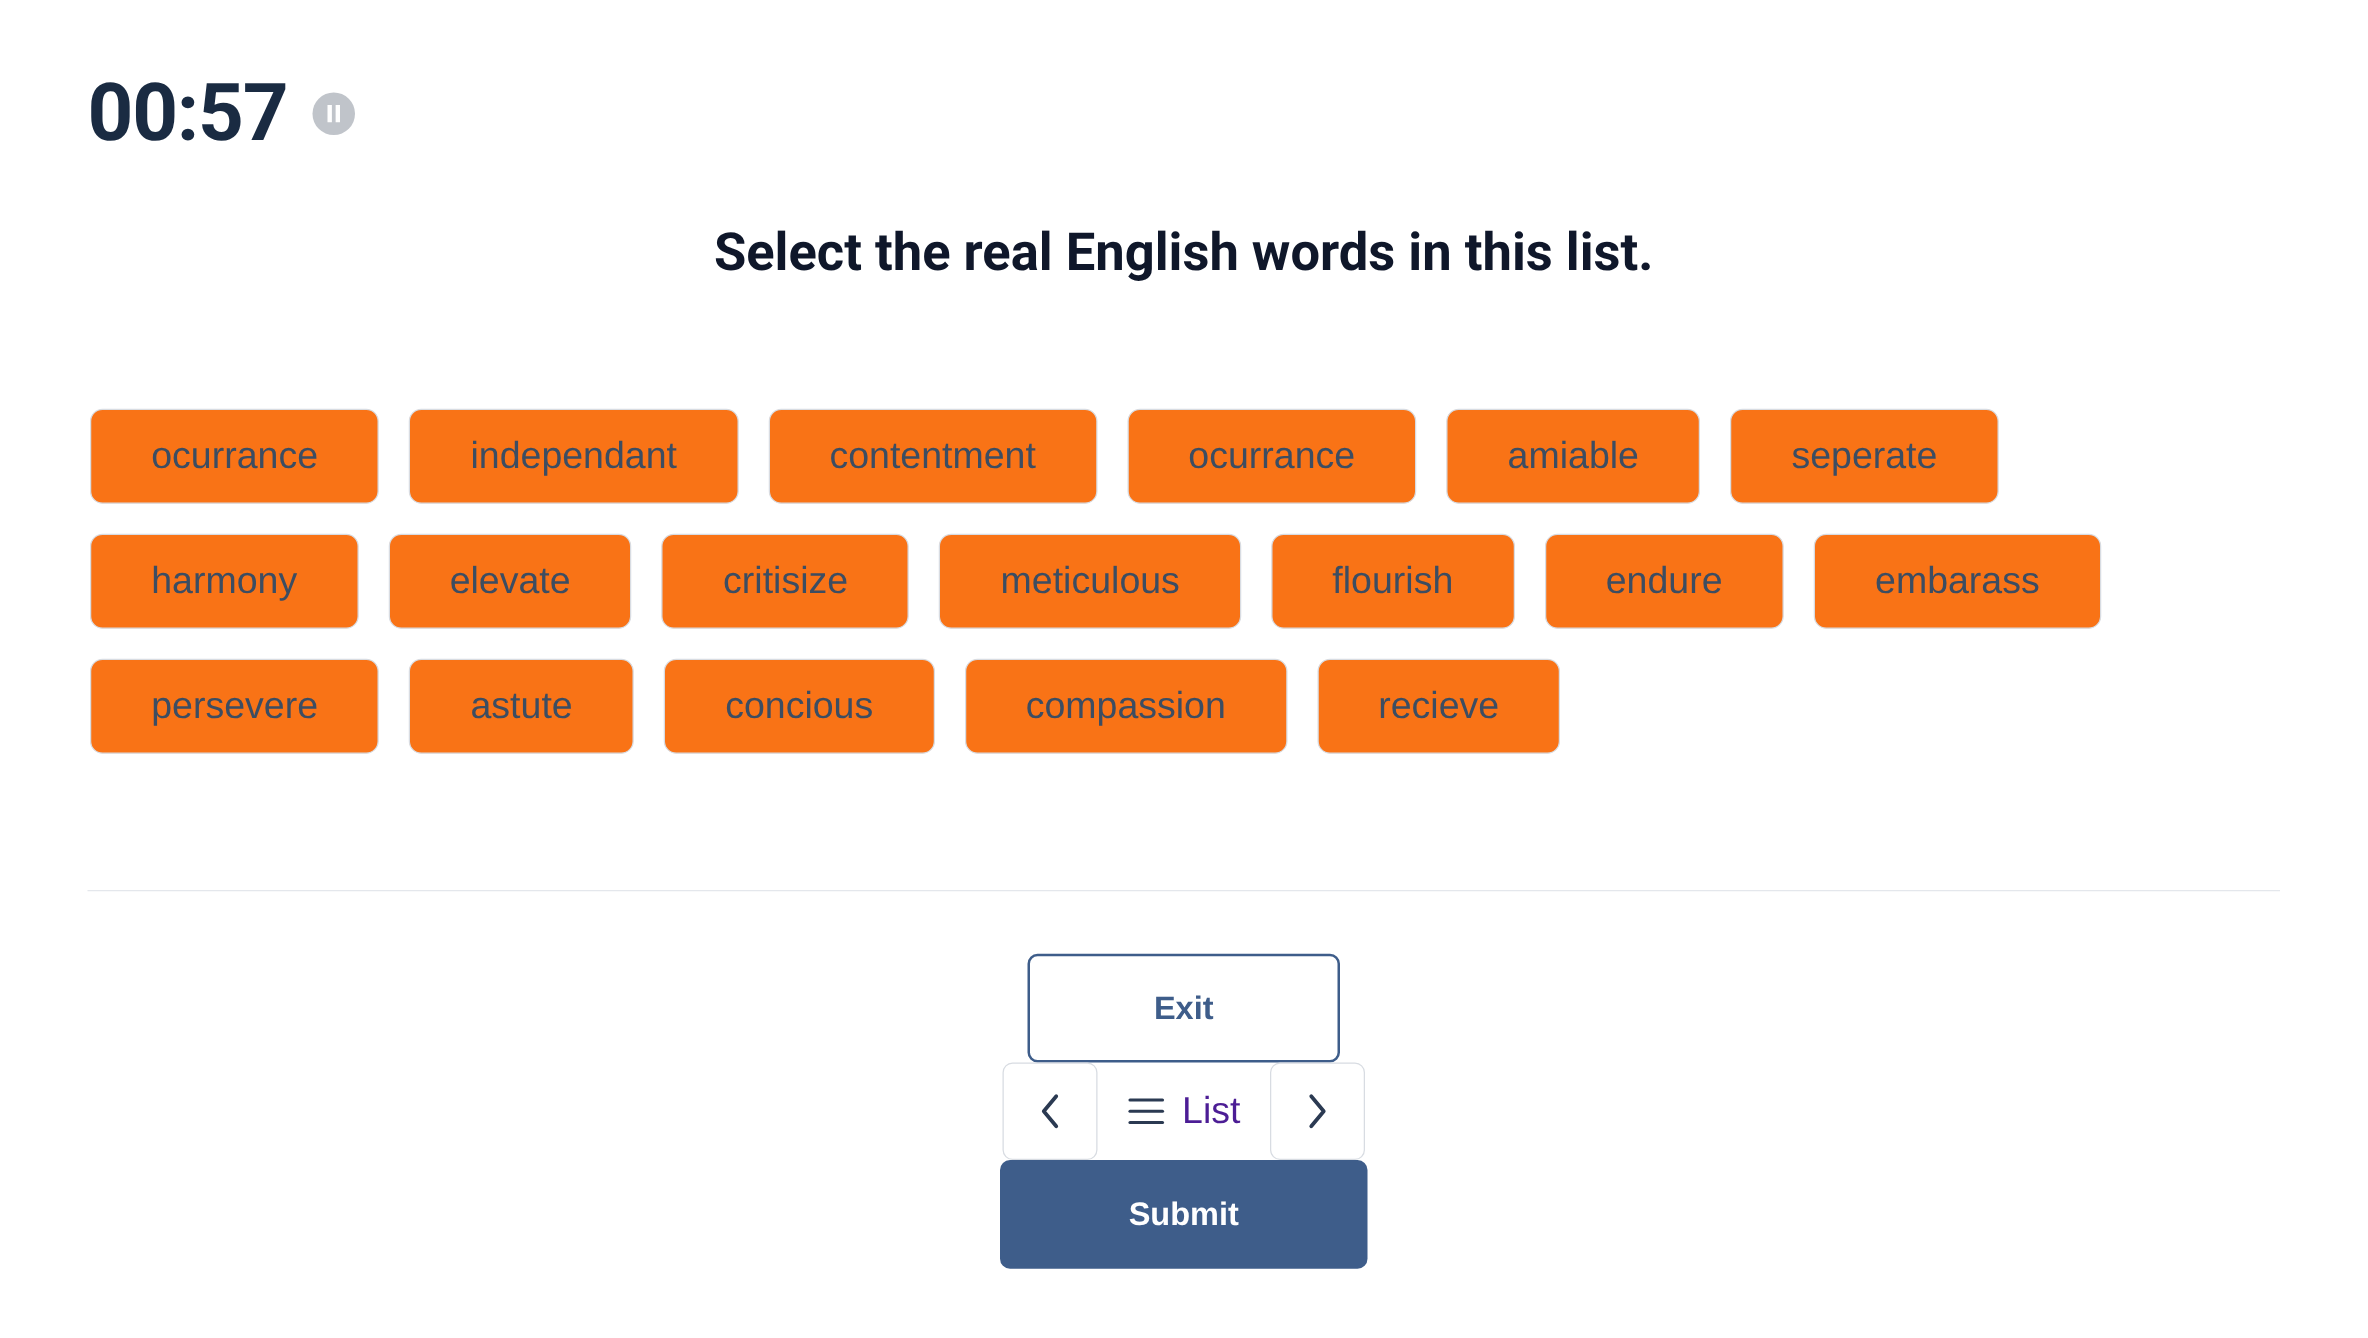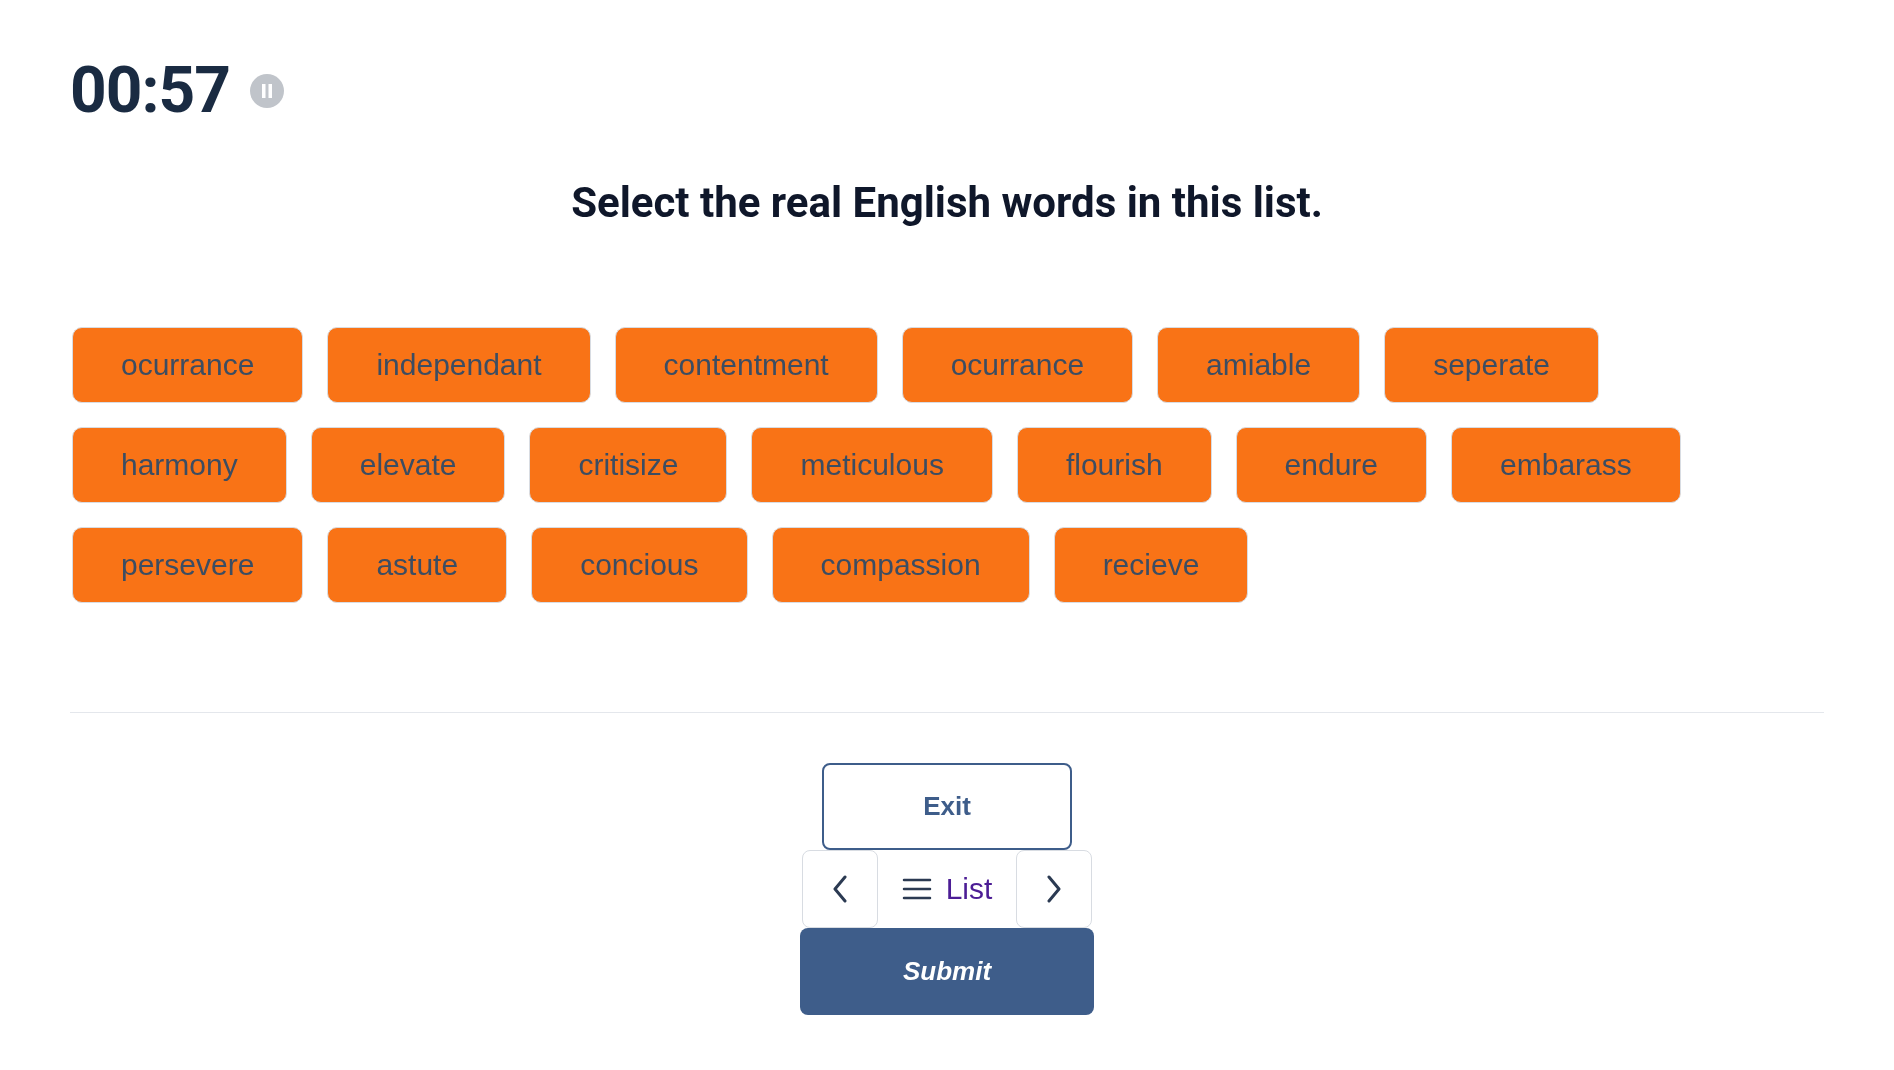--- a/index.html
+++ b/index.html
@@ -141,21 +141,20 @@
     background: #3e5d8a;
     color: #ffffff;
     font-size: 26px;
     font-weight: 700;
     border: none;
     border-radius: 8px;
     padding: 28px 0;
     width: 294px;
     cursor: pointer;
     text-align: center;
-    font-style: italic;
   }
 </style>
 </head>
 <body>
 
 <div class="container">
   <div class="timer-row">
     <div class="timer">00:57</div>
     <button class="pause-btn">
       <svg viewBox="0 0 12 14">

